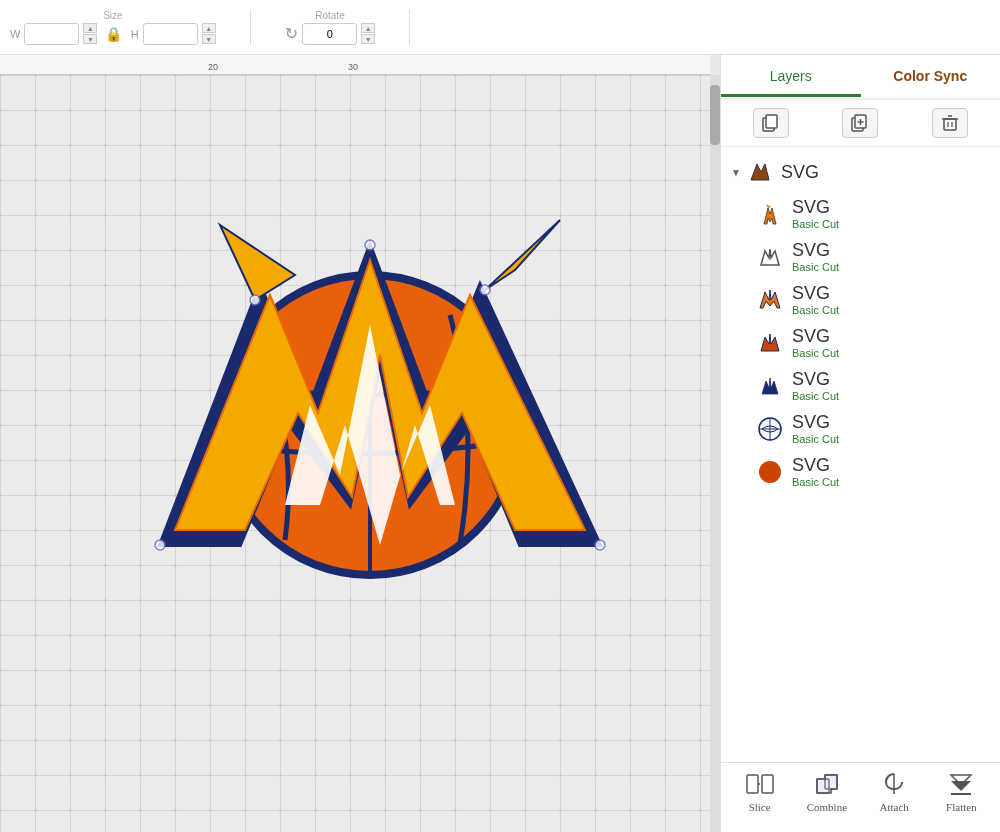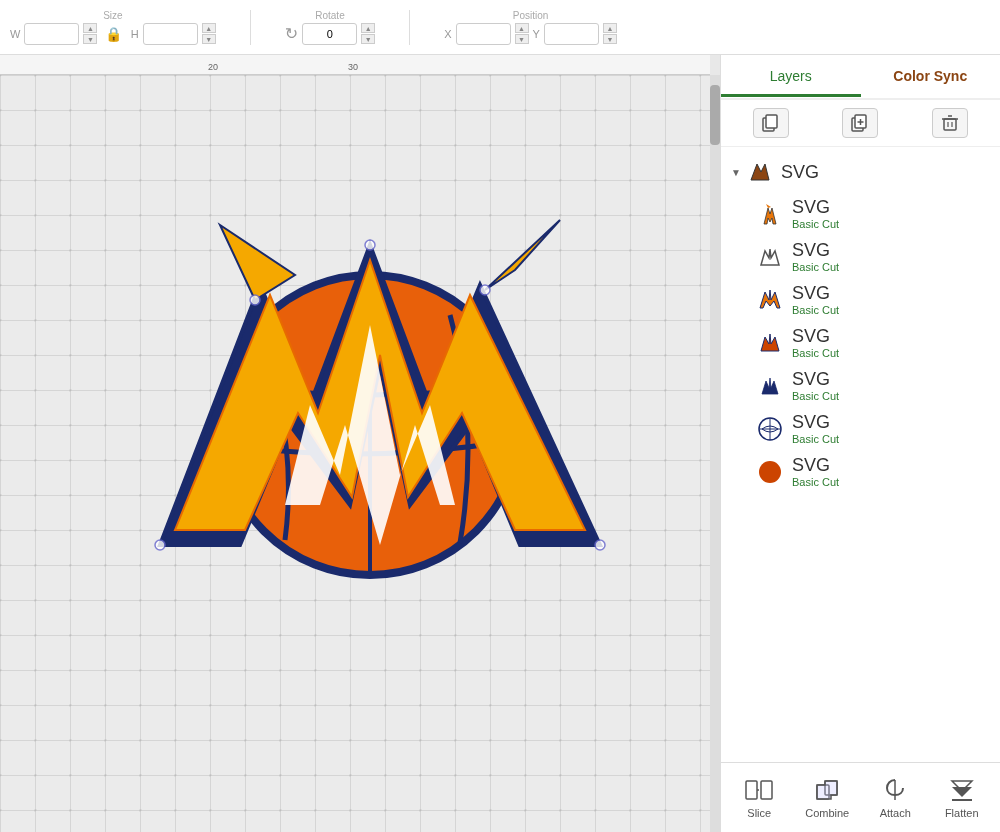--- a/index.html
+++ b/index.html
@@ -283,23 +283,24 @@
       font-size: 13px;
       color: #555;
     }
 
     
     .bottom-action-bar {
       height: 70px;
       background: #fff;
       border-top: 1px solid #ddd;
       display: flex;
-      align-items: center;
+      align-items: flex-start;
       justify-content: space-around;
       padding: 0 5px;
+      font-family: Liberation Serif, serif;
     }
     .action-btn {
       display: flex;
       flex-direction: column;
       align-items: center;
       gap: 4px;
       cursor: pointer;
       padding: 8px 12px;
       border-radius: 6px;
       min-width: 65px;
@@ -348,37 +349,20 @@
       <input class="toolbar-input" value="0" style="">
       <div class="spin-btns">
         <div class="spin-btn">▲</div>
         <div class="spin-btn">▼</div>
       </div>
     </div>
   </div>
 
   <div class="toolbar-divider"></div>
 
-  <div class="toolbar-group">
-    <label>Position</label>
-    <div class="toolbar-input-row">
-      <span style="font-size:11px;color:#999;">X</span>
-      <input class="toolbar-input" value="" style="">
-      <div class="spin-btns">
-        <div class="spin-btn">▲</div>
-        <div class="spin-btn">▼</div>
-      </div>
-      <span style="font-size:11px;color:#999;">Y</span>
-      <input class="toolbar-input" value="" style="">
-      <div class="spin-btns">
-        <div class="spin-btn">▲</div>
-        <div class="spin-btn">▼</div>
-      </div>
-    </div>
-  </div>
 </div>
 
 <div class="main-area">
 
   <div class="canvas-area">
 
     <div class="ruler-top">
       <span class="ruler-mark" style="left:200px;">20</span>
       <span class="ruler-mark" style="left:340px;">30</span>
     </div>

